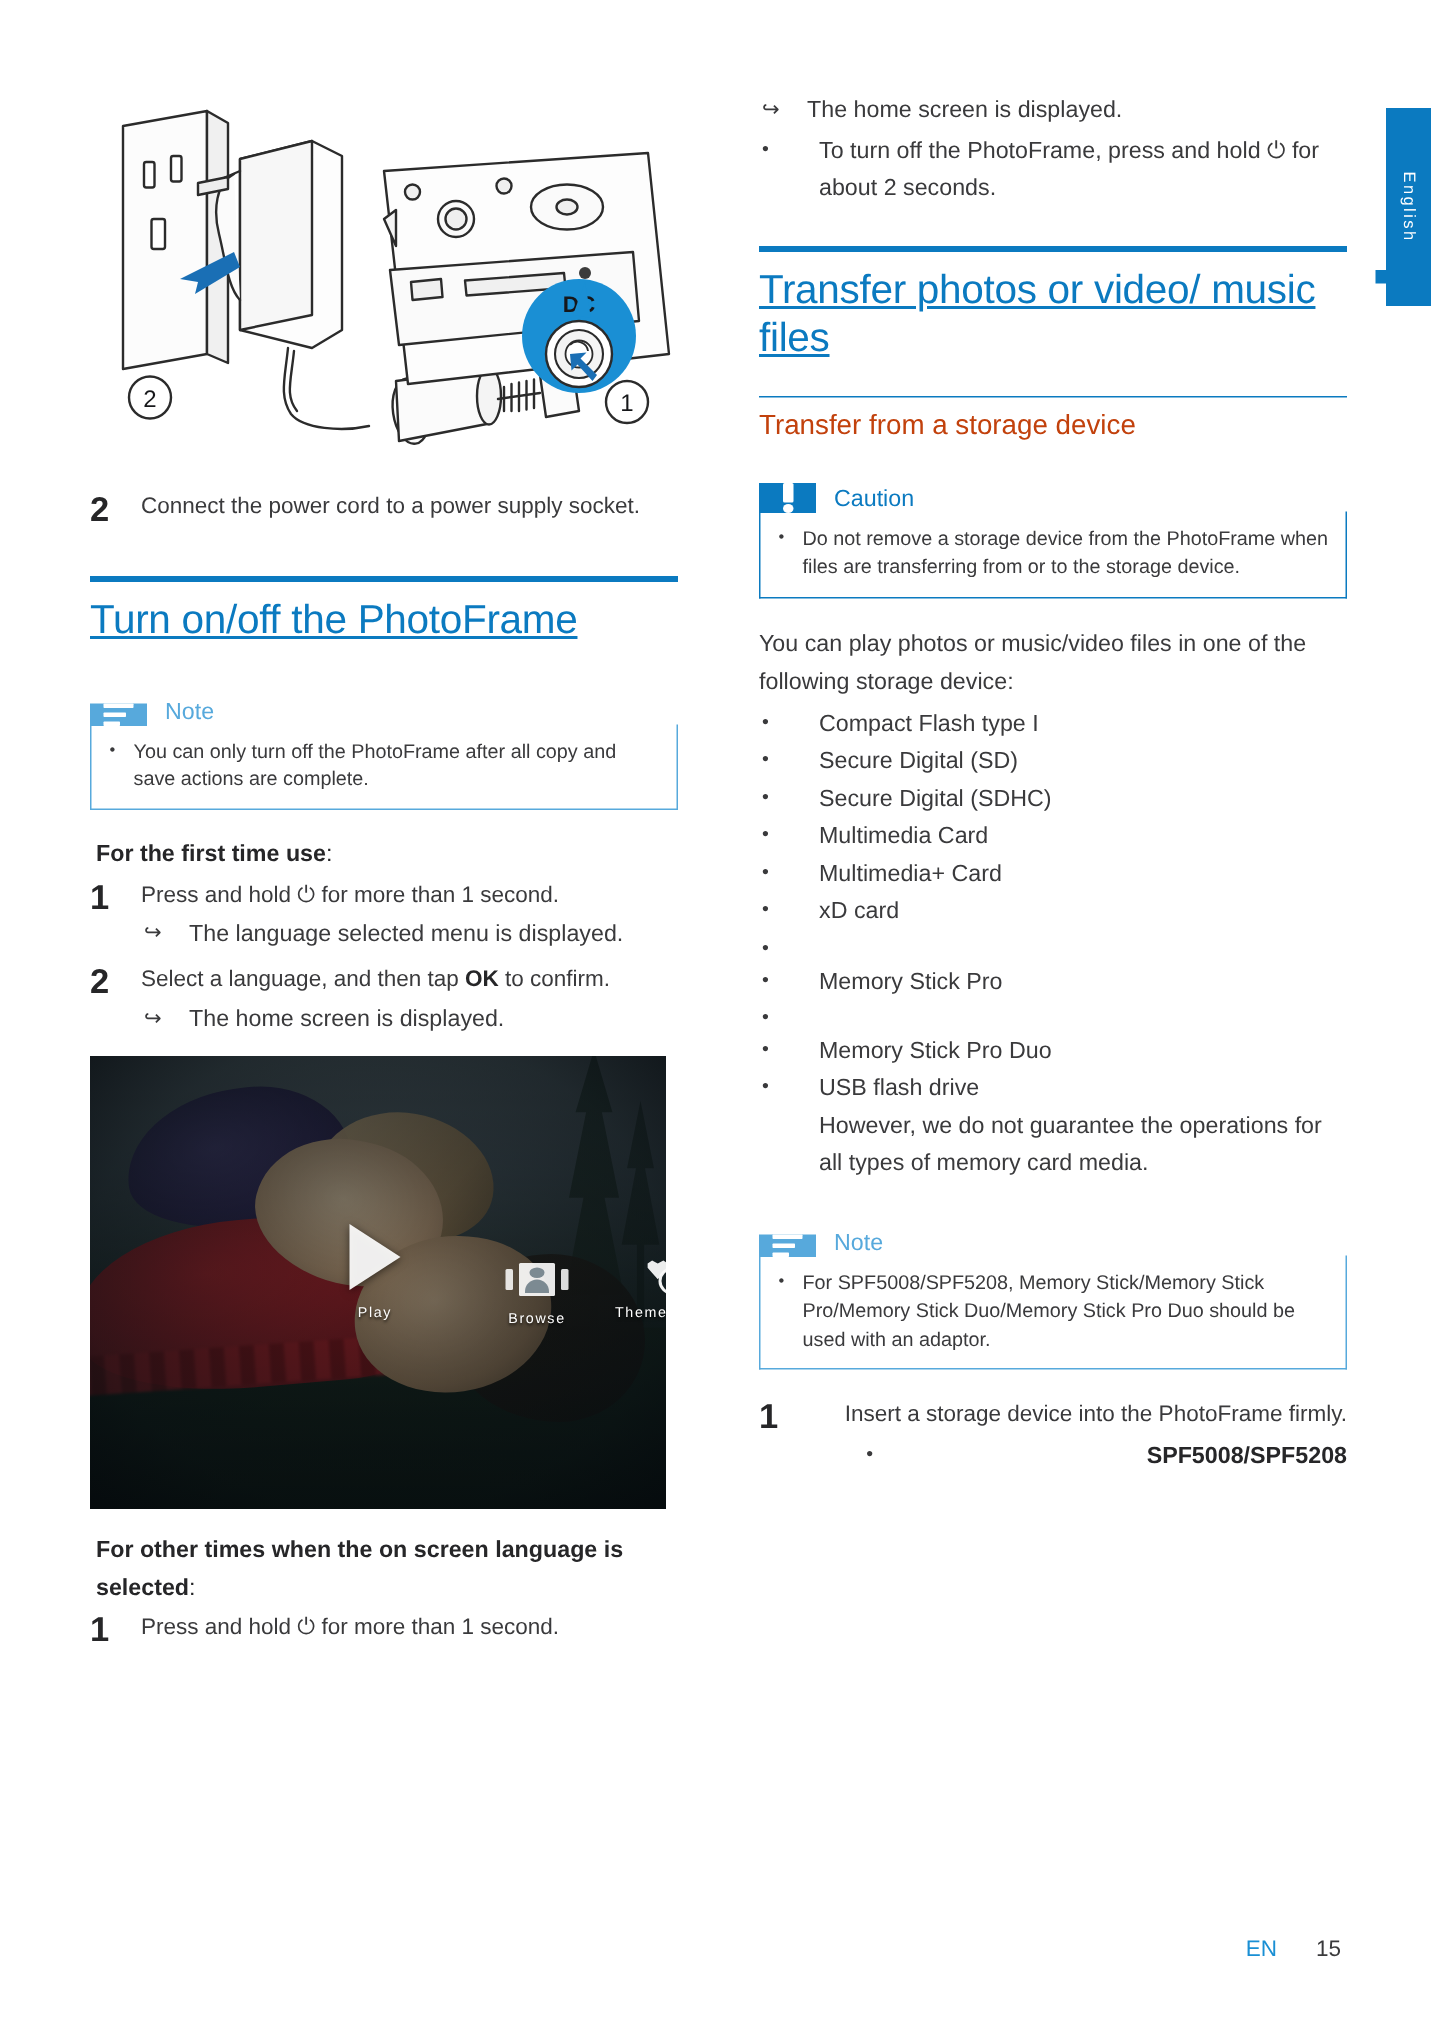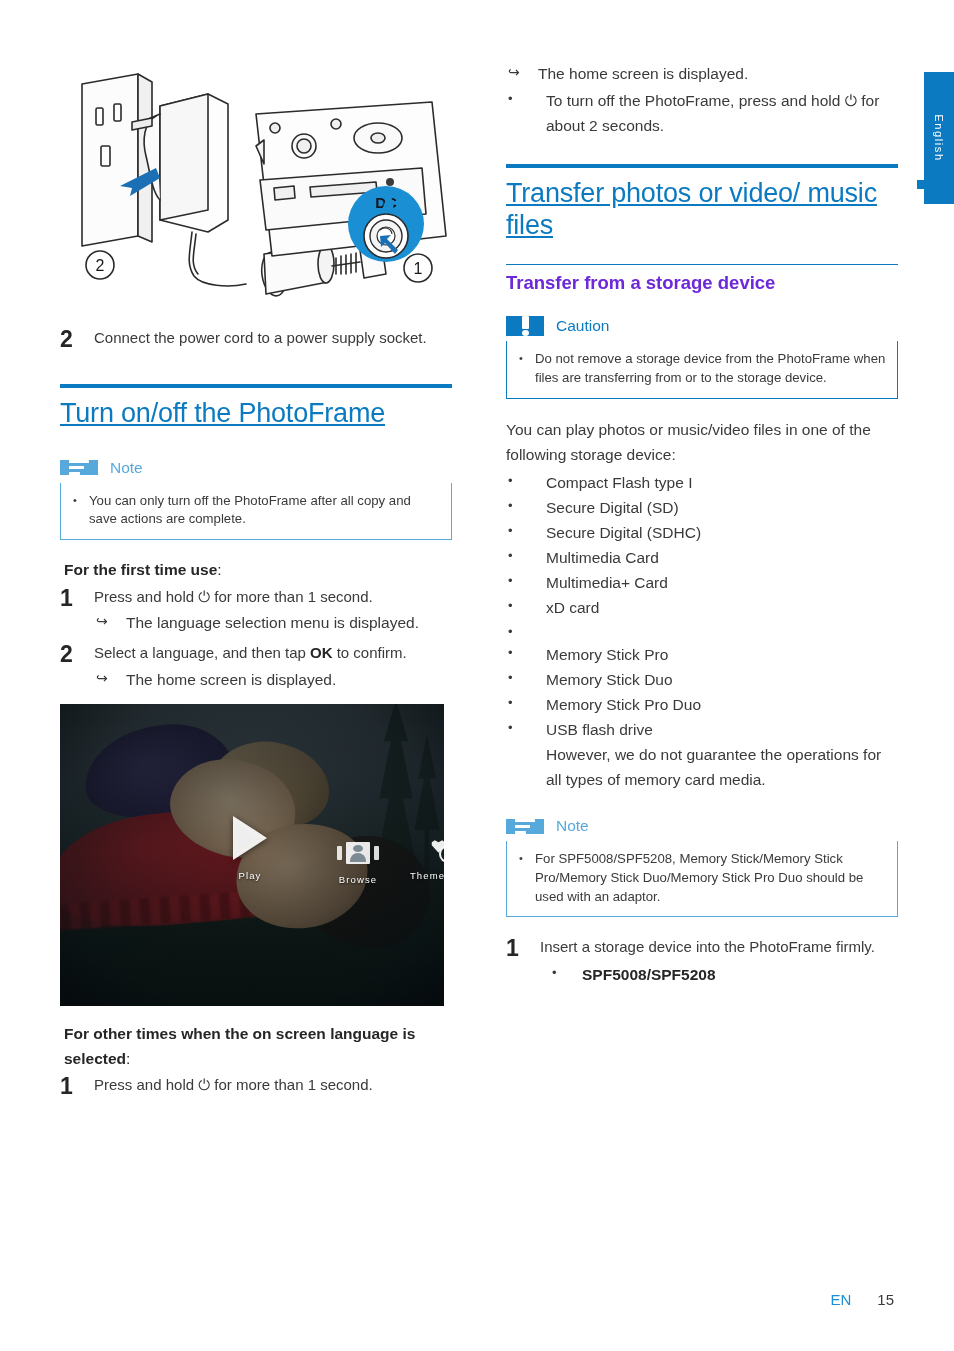--- a/index.html
+++ b/index.html
@@ -74,23 +74,23 @@
     line-height: 1.18;
     margin: 0 0 22px 0;
     letter-spacing: -0.2px;
     text-decoration: underline;
   }
   .h2-rule {
     border-top: 1.5px solid #0b7ac0;
     margin-bottom: 7px;
   }
   h2.subsection {
-    color: #6d28d9;
+    color: #c2410c;
     font-size: 18.5px;
-    font-weight: bold;
+    font-weight: normal;
     line-height: 1.2;
     margin: 0 0 16px 0;
   }
 
   
   p.body, .body {
     font-size: 15.5px;
     line-height: 1.62;
     margin: 0 0 3px 0;
     color: #3a3a3c;
@@ -167,21 +167,21 @@
     line-height: 1.62;
     margin-top: 2px;
   }
   .sub-bullet .bdot { flex: 0 0 30px; font-size: 13px; padding-left: 12px;}
   .sub-bullet .btxt { flex: 1 1 auto; font-weight: bold; color: #262628; }
 
   
   .callout { margin: 4px 0 18px 0; }
   .callout-head {
     display: flex;
-    align-items: center;
+    align-items: flex-end;
     height: 32px;
   }
   .callout-icon {
     width: 38px;
     display: flex;
     align-items: center;
     justify-content: center;
   }
   .callout-icon.note    { background: #57a9dc; }
   .callout-icon.caution { background: #0b7ac0; }
@@ -574,21 +574,21 @@
     </div>
 
     <div class="lead-in"><span>For the first time use</span><span class="thin">:</span></div>
 
     <div class="step">
       <div class="step-num">1</div>
       <div style="flex:1 1 auto;">
         <div class="step-body">Press and hold ⏻ for more than 1 second.</div>
         <div class="result">
           <div class="result-arrow">↪</div>
-          <div class="result-text">The language selection menu is displayed.</div>
+          <div class="result-text">The language selected menu is displayed.</div>
         </div>
       </div>
     </div>
 
     <div class="step">
       <div class="step-num">2</div>
       <div style="flex:1 1 auto;">
         <div class="step-body"><span>Select a language, and then tap </span><b>OK</b><span> to confirm.</span></div>
         <div class="result">
           <div class="result-arrow">↪</div>
@@ -717,21 +717,20 @@
         </li>
       <li>
           <span class="bdot">•</span>
         </li>
       <li>
           <span class="bdot">•</span>
           <span class="btxt">Memory Stick Pro</span>
         </li>
       <li>
           <span class="bdot">•</span>
-          <span class="btxt">Memory Stick Duo</span>
         </li>
       <li>
           <span class="bdot">•</span>
           <span class="btxt">Memory Stick Pro Duo</span>
         </li>
       <li>
         <span class="bdot">•</span>
         <span class="btxt">
           <span>USB flash drive</span><br>
           <span>However, we do not guarantee the operations for all types of memory card media.</span>
@@ -757,21 +756,21 @@
           <li>
             <span class="bdot">•</span>
             <span class="btxt">For SPF5008/SPF5208, Memory Stick/Memory Stick Pro/Memory Stick Duo/Memory Stick Pro Duo should be used with an adaptor.</span>
           </li>
         </ul>
       </div>
     </div>
 
     <div class="step">
       <div class="step-num">1</div>
-      <div style="flex:1 1 auto;">
+      <div style="flex:1 1 auto;text-align:right;">
         <div class="step-body">Insert a storage device into the PhotoFrame firmly.</div>
         <div class="sub-bullet">
           <span class="bdot">•</span>
           <span class="btxt">SPF5008/SPF5208</span>
         </div>
       </div>
     </div>
 
   </div>
 

